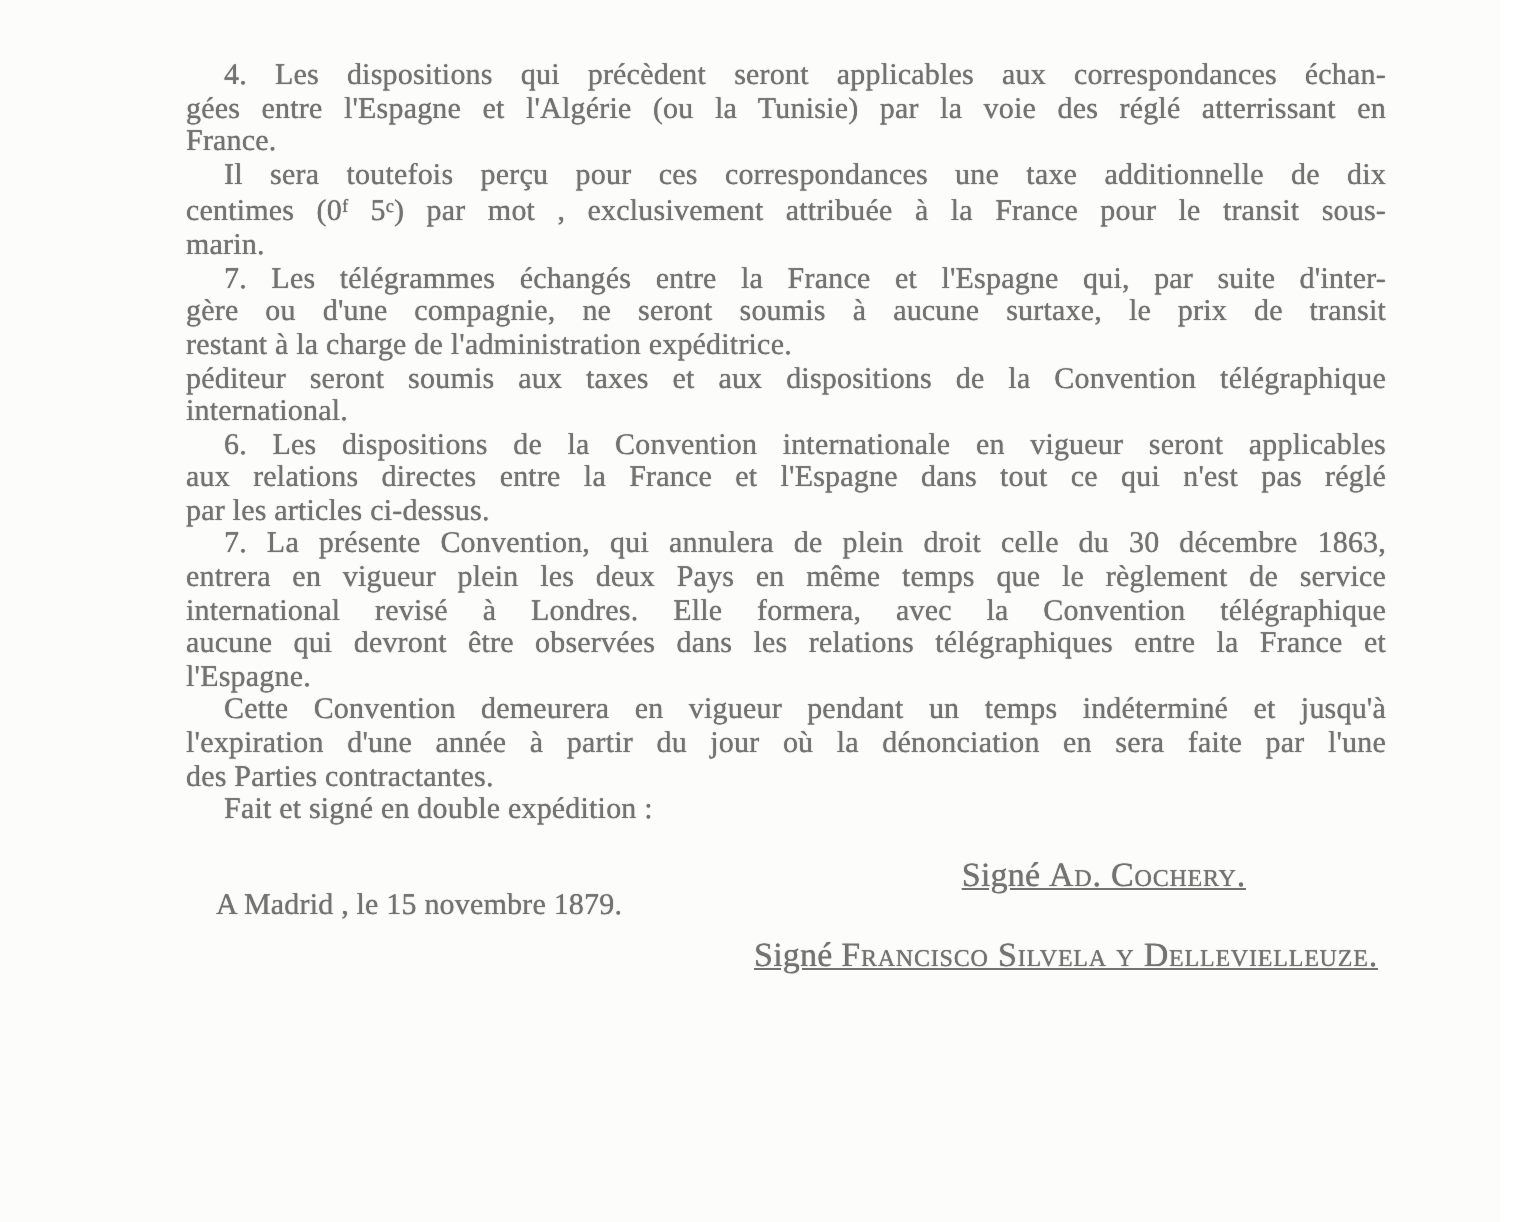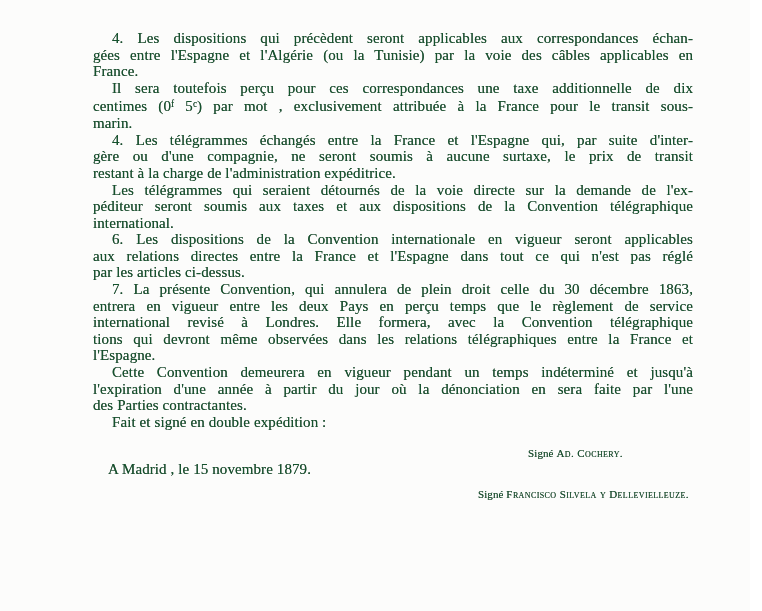--- a/index.html
+++ b/index.html
@@ -7,21 +7,21 @@
     padding: 0;
     background: #ffffff;
   }
   .page {
     position: relative;
     width: 750px;
     height: 611px;
     background: #fcfcfb;
     overflow: hidden;
     font-family: "Liberation Serif", "DejaVu Serif", serif;
-    color: #14532d;
+    color: #737373;
   }
   .text-block {
     position: absolute;
     left: 93px;
     top: 30px;
     width: 600px;
     font-size: 15px;
     letter-spacing: 0.1px;
     text-shadow: 0 0 0.5px rgba(20,20,20,0.65);
   }
@@ -45,72 +45,72 @@
   .closing-line {
     line-height: 16.6px;
     text-align: left;
     text-align-last: left;
   }
   .indent19 { padding-left: 19px; }
   .indent15 { padding-left: 15px; }
   .mt3  { margin-top: 3px; }
   .sig {
     line-height: 15px;
-    font-size: 11px;
+    font-size: 17px;
     text-align: center;
     text-align-last: right;
+    text-decoration: underline;
   }
   .sig1 { margin-top: 16px; padding-right: 70px; }
   .sig2 { margin-top: 9px;  padding-right: 4px; }
   .sc {
     font-variant: small-caps;
     letter-spacing: 0.4px;
   }
 </style>
 </head>
 <body>
 
 <div class="page">
   <div class="text-block">
 
     <div class="para">
       <div class="line first">4. Les dispositions qui précèdent seront applicables aux correspondances échan-</div>
-      <div class="line">gées entre l'Espagne et l'Algérie (ou la Tunisie) par la voie des câbles applicables en</div>
+      <div class="line">gées entre l'Espagne et l'Algérie (ou la Tunisie) par la voie des réglé atterrissant en</div>
       <div class="line last">France.</div>
     </div>
 
     <div class="para">
       <div class="line first">Il sera toutefois perçu pour ces correspondances une taxe additionnelle de dix</div>
       <div class="line"><span>centimes (0</span><span class="sup">f</span><span> 5</span><span class="sup">c</span><span>) par mot , exclusivement attribuée à la France pour le transit sous-</span></div>
       <div class="line last">marin.</div>
     </div>
 
     <div class="para">
-      <div class="line first">4. Les télégrammes échangés entre la France et l'Espagne qui, par suite d'inter-</div>
+      <div class="line first">7. Les télégrammes échangés entre la France et l'Espagne qui, par suite d'inter-</div>
       <div class="line">gère ou d'une compagnie, ne seront soumis à aucune surtaxe, le prix de transit</div>
       <div class="line last">restant à la charge de l'administration expéditrice.</div>
     </div>
 
     <div class="para">
-      <div class="line first">Les télégrammes qui seraient détournés de la voie directe sur la demande de l'ex-</div>
       <div class="line">péditeur seront soumis aux taxes et aux dispositions de la Convention télégraphique</div>
       <div class="line last">international.</div>
     </div>
 
     <div class="para">
       <div class="line first">6. Les dispositions de la Convention internationale en vigueur seront applicables</div>
       <div class="line">aux relations directes entre la France et l'Espagne dans tout ce qui n'est pas réglé</div>
       <div class="line last">par les articles ci-dessus.</div>
     </div>
 
     <div class="para">
       <div class="line first">7. La présente Convention, qui annulera de plein droit celle du 30 décembre 1863,</div>
-      <div class="line">entrera en vigueur entre les deux Pays en perçu temps que le règlement de service</div>
+      <div class="line">entrera en vigueur plein les deux Pays en même temps que le règlement de service</div>
       <div class="line">international revisé à Londres. Elle formera, avec la Convention télégraphique</div>
-      <div class="line">tions qui devront même observées dans les relations télégraphiques entre la France et</div>
+      <div class="line">aucune qui devront être observées dans les relations télégraphiques entre la France et</div>
       <div class="line last">l'Espagne.</div>
     </div>
 
     <div class="para">
       <div class="line first">Cette Convention demeurera en vigueur pendant un temps indéterminé et jusqu'à</div>
       <div class="line">l'expiration d'une année à partir du jour où la dénonciation en sera faite par l'une</div>
       <div class="line last">des Parties contractantes.</div>
     </div>
 
     <div class="closing">

